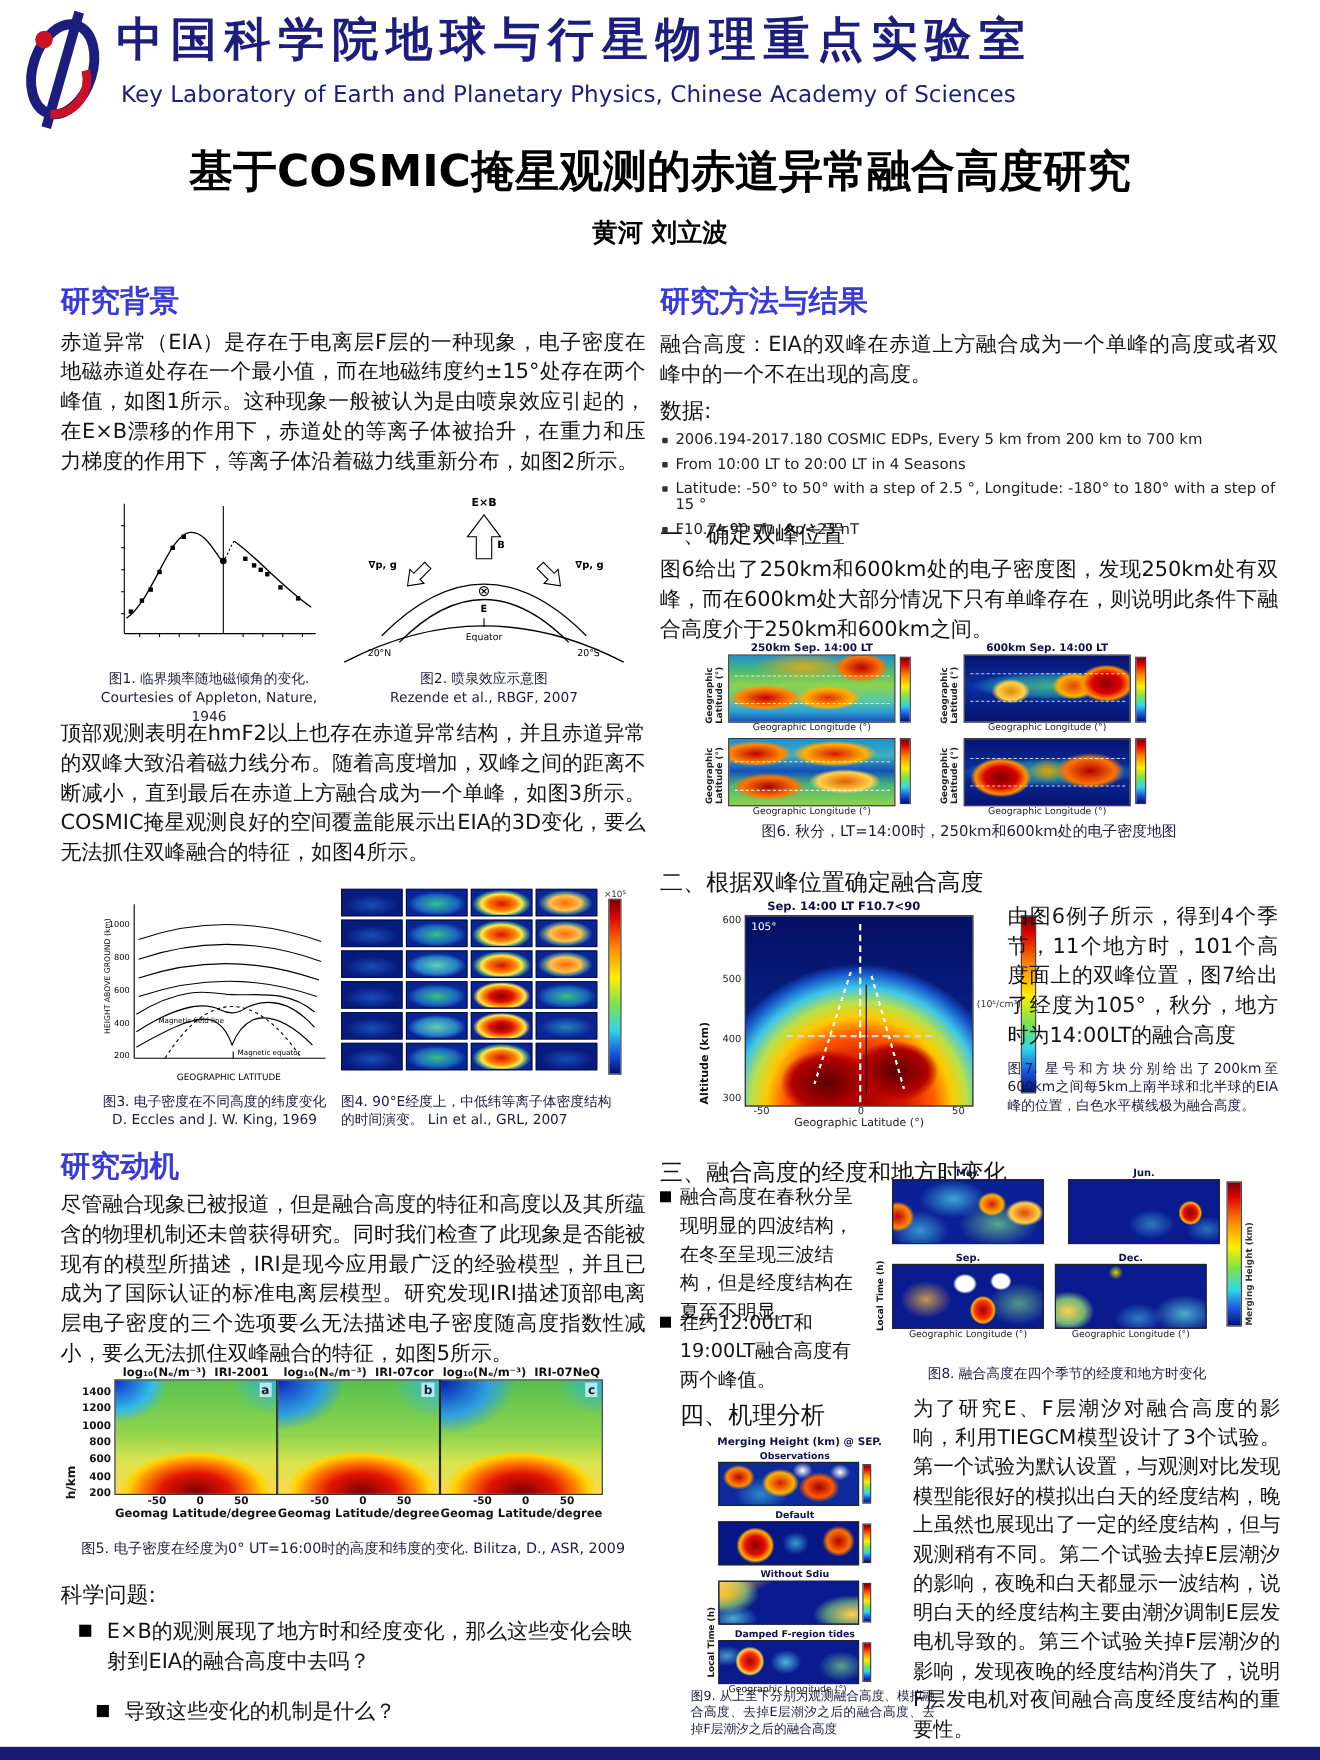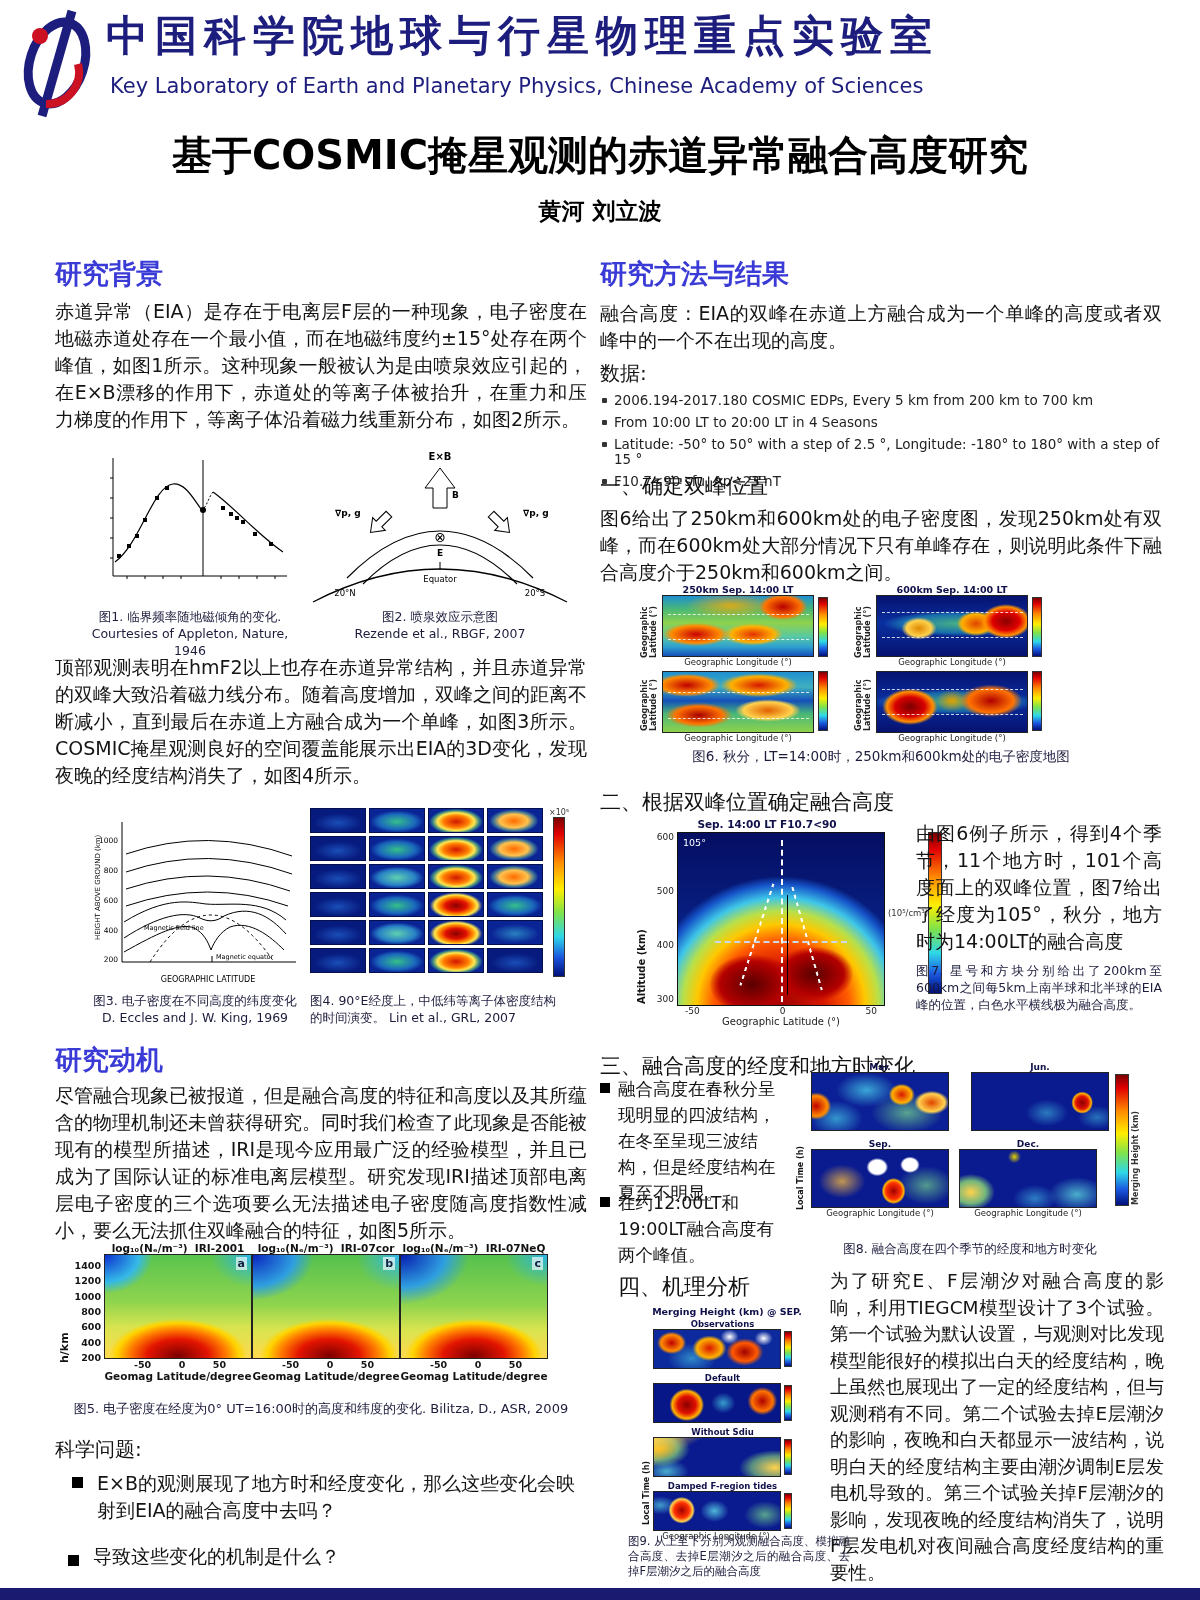--- a/index.html
+++ b/index.html
@@ -266,21 +266,21 @@
         <polygon points="192,92 200,92 200,78 205,78 196,66 187,78 192,78" fill="#fff" stroke="#000"></polygon>
       </g>
     <text x="30" y="70" font-size="9" font-weight="bold">∇p, g</text>
     <text x="218" y="70" font-size="9" font-weight="bold">∇p, g</text>
   </svg>
   <div class="abs cap" style="left:330px;top:608px;width:220px;">
     <div>图2. 喷泉效应示意图</div>
     <div>Rezende et al., RBGF, 2007</div>
   </div>
 
-  <div class="abs para" style="left:55px;top:654px;width:532px;">顶部观测表明在hmF2以上也存在赤道异常结构，并且赤道异常的双峰大致沿着磁力线分布。随着高度增加，双峰之间的距离不断减小，直到最后在赤道上方融合成为一个单峰，如图3所示。COSMIC掩星观测良好的空间覆盖能展示出EIA的3D变化，发现夜晚的经度结构消失了，如图4所示。</div>
+  <div class="abs para" style="left:55px;top:654px;width:532px;">顶部观测表明在hmF2以上也存在赤道异常结构，并且赤道异常的双峰大致沿着磁力线分布。随着高度增加，双峰之间的距离不断减小，直到最后在赤道上方融合成为一个单峰，如图3所示。COSMIC掩星观测良好的空间覆盖能展示出EIA的3D变化，要么无法抓住双峰融合的特征，如图4所示。</div>
 
   <svg class="abs" style="left:88px;top:810px;" width="220" height="182" viewBox="0 0 220 182">
     <line x1="34" y1="12" x2="34" y2="152" stroke="#000"></line>
     <line x1="34" y1="152" x2="208" y2="152" stroke="#000"></line>
     <g font-size="7.5" text-anchor="end" fill="#000">
       <text x="30" y="33">1000</text>
       <text x="30" y="63">800</text>
       <text x="30" y="93">600</text>
       <text x="30" y="123">400</text>
       <text x="30" y="152">200</text>
@@ -398,21 +398,21 @@
       </div>
     </div>
   </div>
   <div class="abs cap" style="left:55px;top:1400px;width:532px;font-size:13px;">图5. 电子密度在经度为0°  UT=16:00时的高度和纬度的变化. Bilitza, D., ASR, 2009</div>
 
   <div class="abs" style="left:55px;top:1436px;font-size:20px;">科学问题:</div>
   <div class="abs q-item" style="left:72px;top:1470px;width:512px;">
     <span class="sq"></span>
     <span>E×B的观测展现了地方时和经度变化，那么这些变化会映射到EIA的融合高度中去吗？</span>
   </div>
-  <div class="abs q-item" style="left:68px;top:1543px;width:512px;align-items:center;">
+  <div class="abs q-item" style="left:88px;top:1543px;width:512px;">
     <span class="sq"></span>
     <span>导致这些变化的机制是什么？</span>
   </div>
 
   <div class="abs h-blue" style="left:600px;top:256px;">研究方法与结果</div>
   <div class="abs para" style="left:600px;top:300px;width:562px;">融合高度：EIA的双峰在赤道上方融合成为一个单峰的高度或者双峰中的一个不在出现的高度。</div>
   <div class="abs" style="left:600px;top:360px;font-size:20px;">数据:</div>
   <div class="abs" style="left:602px;top:393px;width:562px;">
     <div class="d-item">
         <span class="dot"></span>

